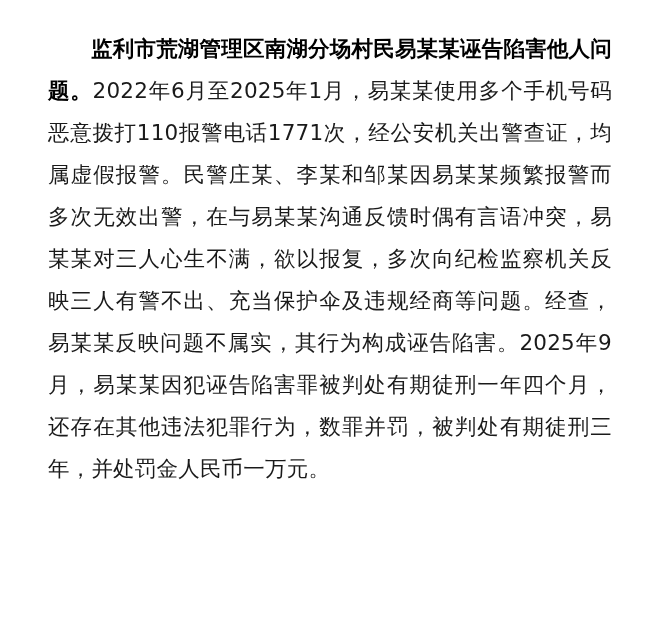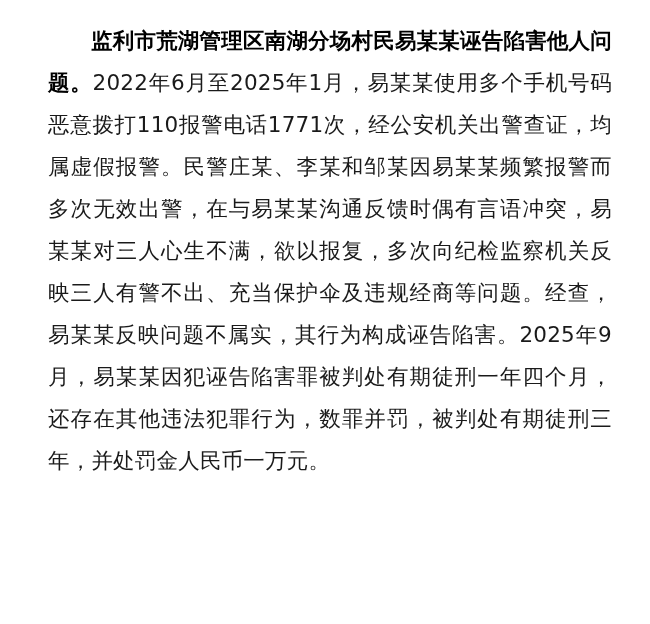--- a/index.html
+++ b/index.html
@@ -10,21 +10,21 @@
     width: 650px;
     height: 624px;
     background: #ffffff;
     font-family: "DejaVu Sans", "Liberation Sans", sans-serif;
     overflow: hidden;
   }
   .page {
     box-sizing: border-box;
     width: 650px;
     height: 624px;
-    padding: 20px 38px 10px 48px;
+    padding: 28px 38px 10px 48px;
     background: #ffffff;
   }
   .article {
     color: #1a1a1a;
     font-size: 21.5px;
     line-height: 42px;
     text-align: justify;
     text-justify: inter-ideograph;
     letter-spacing: 0.2px;
   }

